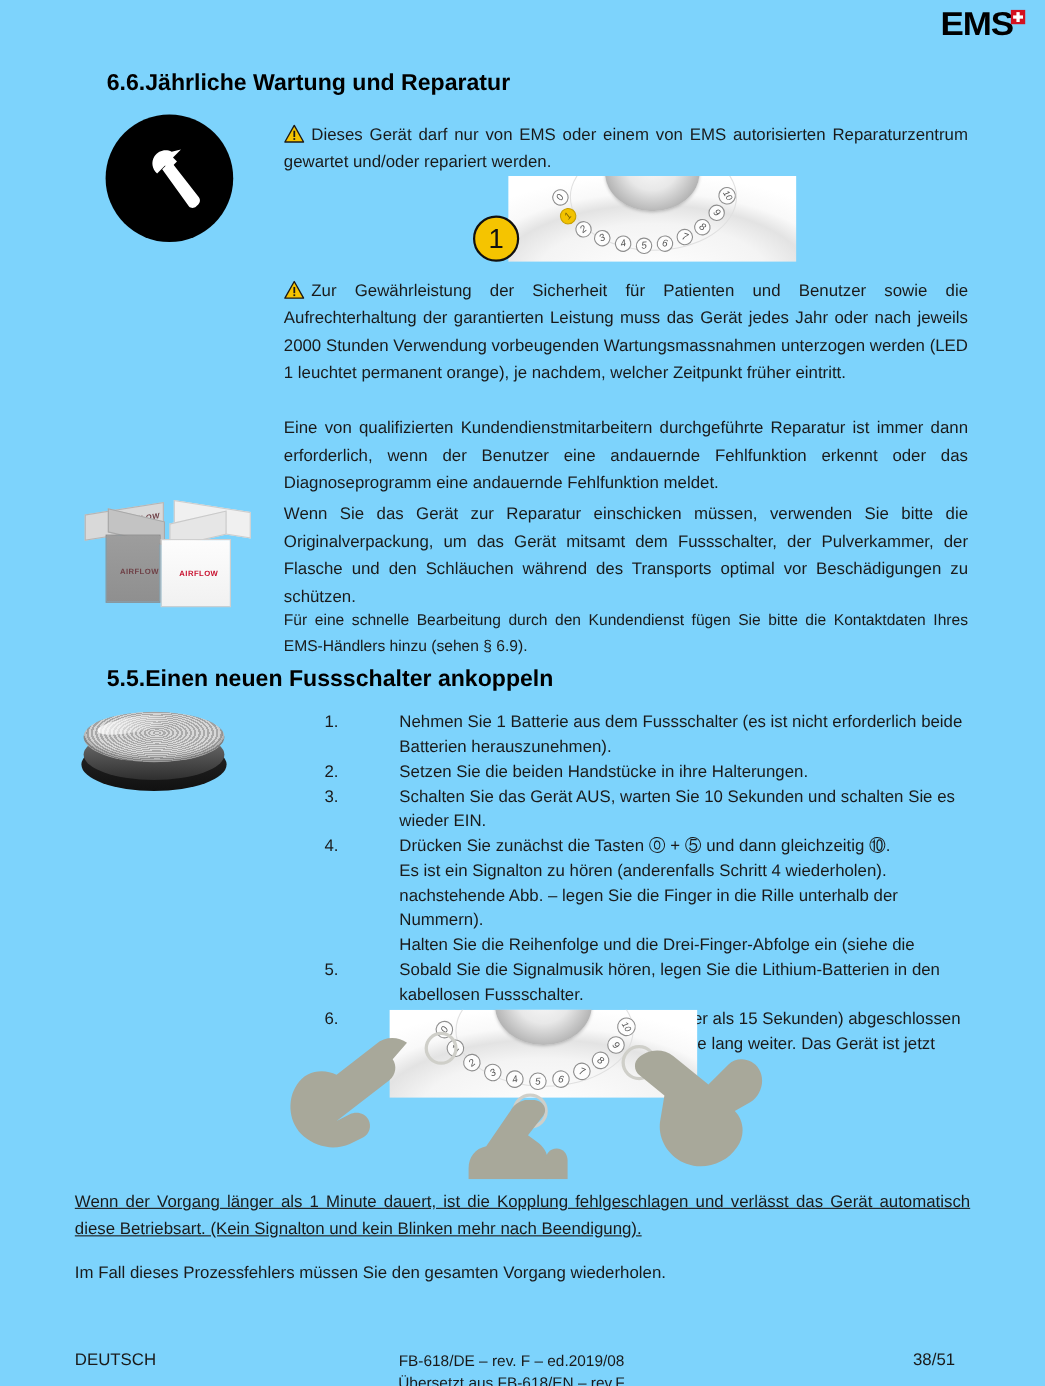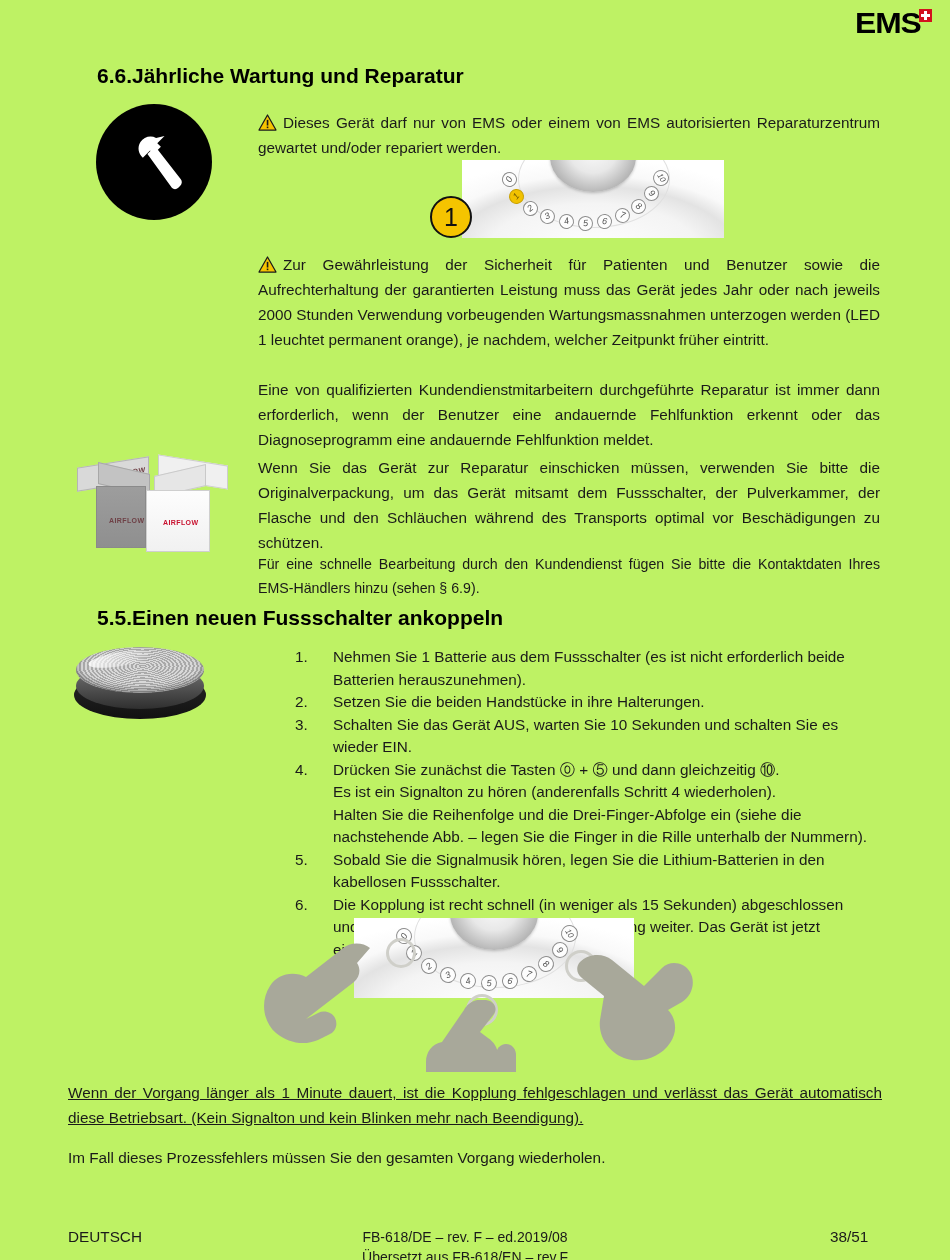--- a/index.html
+++ b/index.html
@@ -8,21 +8,21 @@
     background: #ffffff;
   }
   body {
     font-family: "Liberation Sans", sans-serif;
     color: #1a1a1a;
   }
   .page {
     position: relative;
     width: 950px;
     height: 1260px;
-    background: #bef264;
+    background: #7dd3fc;
     overflow: hidden;
   }
 
   
   .logo {
     position: absolute;
     top: 8px;
     right: 18px;
     display: flex;
     align-items: flex-start;
@@ -241,21 +241,21 @@
   }
   .oitem.noj { text-align: left; }
   .oitem > .marker {
     position: absolute;
     left: 6px;
     top: 0;
     width: 26px;
     text-align: left;
     font-size: 15.3px;
   }
-  .subline { display: block; text-align: justify; }
+  .subline { display: block; text-align: justify; margin-left: 30px; }
   .subline.noj { text-align: left; }
 
   
   .footer { position: absolute; font-size: 15.3px; color: #1a1a1a; margin-top: 35px; }
   .footer.center { text-align: center; line-height: 20px; font-size: 14px; }
 </style>
 </head>
 <body>
 
 <div class="page">
@@ -366,22 +366,22 @@
     <div class="oitem noj">
       <span class="marker">3.</span>
       <span class="subline noj">Schalten Sie das Gerät AUS, warten Sie 10 Sekunden und schalten Sie es</span>
       <span class="subline noj">wieder EIN.</span>
     </div>
 
     <div class="oitem noj">
       <span class="marker">4.</span>
       <span class="subline noj">Drücken Sie zunächst die Tasten ⓪ + ⑤ und dann gleichzeitig ⑩.</span>
       <span class="subline noj">Es ist ein Signalton zu hören (anderenfalls Schritt 4 wiederholen).</span>
+      <span class="subline noj">nachstehende Abb. – legen Sie die Finger in die Rille unterhalb der Nummern).</span>
       <span class="subline">Halten Sie die Reihenfolge und die Drei-Finger-Abfolge ein (siehe die</span>
-      <span class="subline noj">nachstehende Abb. – legen Sie die Finger in die Rille unterhalb der Nummern).</span>
     </div>
 
     <div class="oitem noj">
       <span class="marker">5.</span>
       <span class="subline">Sobald Sie die Signalmusik hören, legen Sie die Lithium-Batterien in den</span>
       <span class="subline noj">kabellosen Fussschalter.</span>
     </div>
 
     <div class="oitem noj">
       <span class="marker">6.</span>

